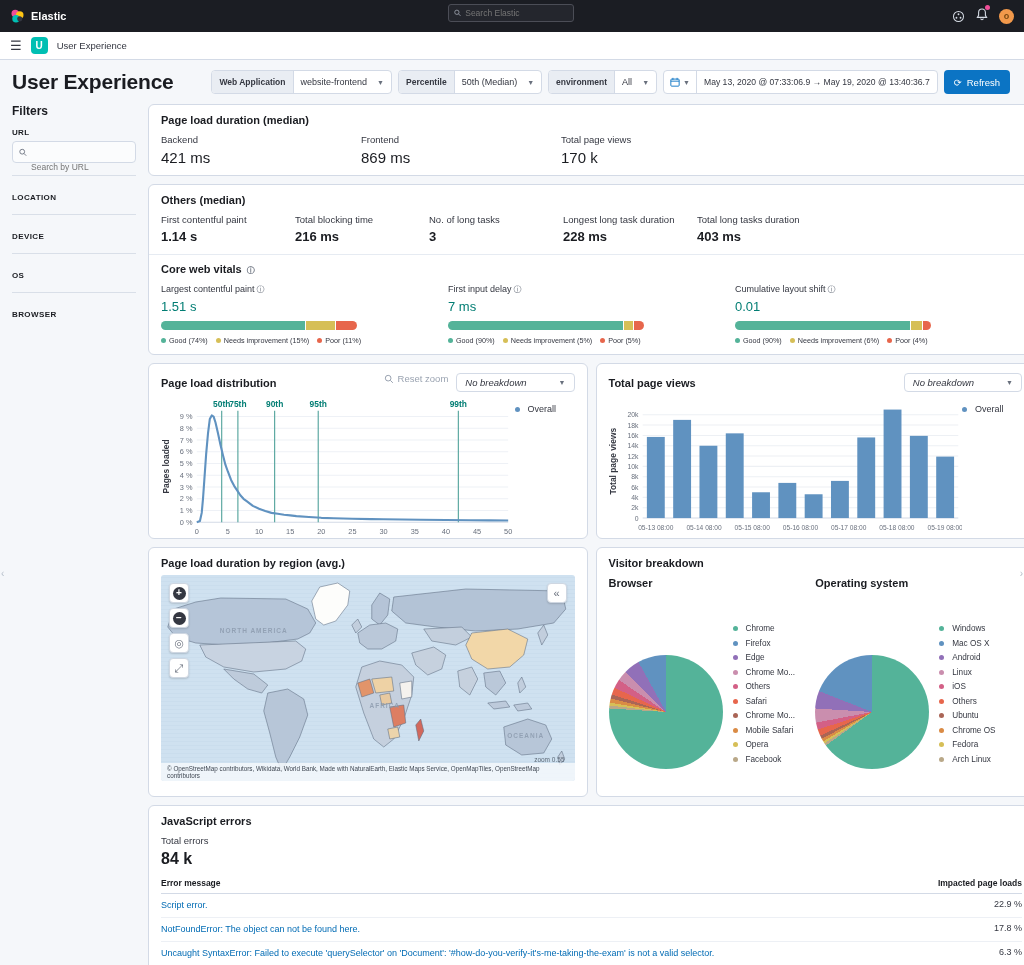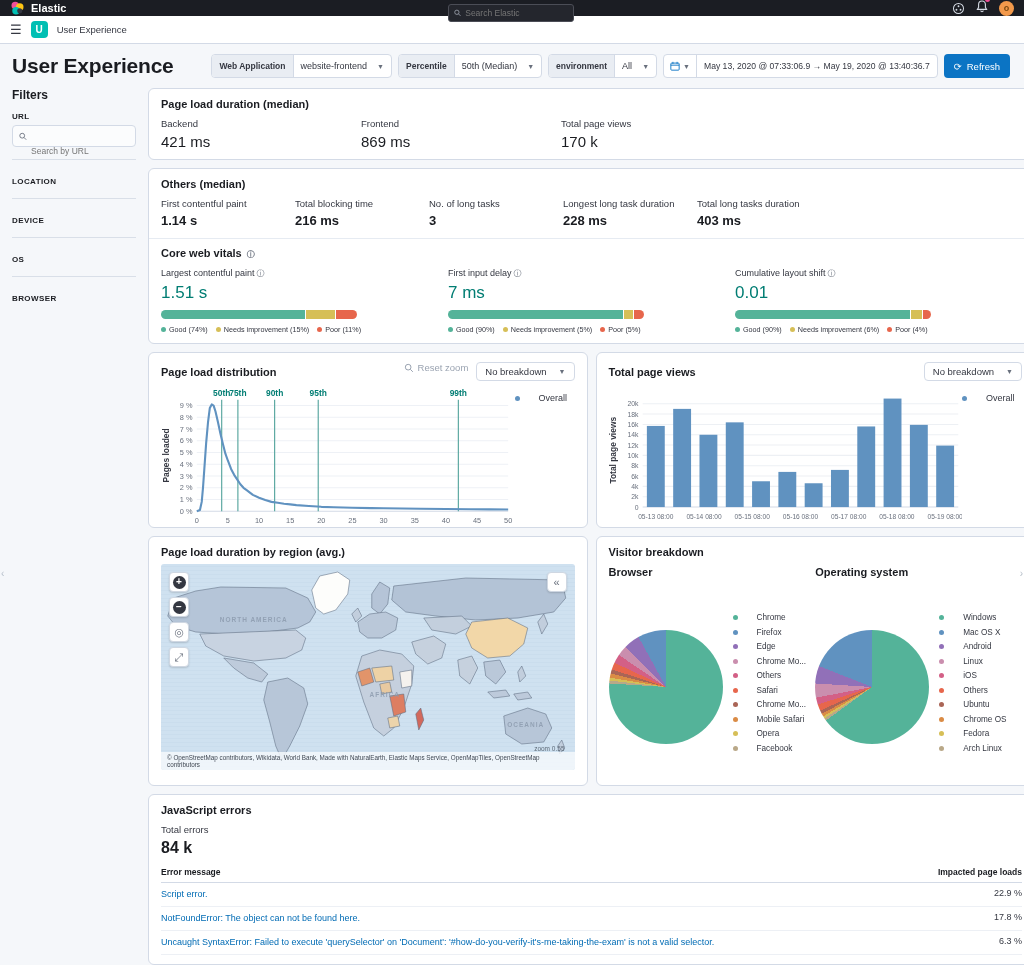--- a/index.html
+++ b/index.html
@@ -1,20 +1,20 @@
 <!DOCTYPE html>
 <html><head>
 <meta charset="utf-8">
 <style>
   * { box-sizing: border-box; margin:0; padding:0; }
   html,body { width:1024px; height:965px; overflow:hidden; }
   body { font-family:"Liberation Sans", sans-serif; background:#f5f7fa; position:relative; color:#343741; }
 
   
-  .topbar { height:16px; background:#1b1d23; display:flex; align-items:center; padding:0 10px; position:relative; }
+  .topbar { height:32px; background:#1b1d23; display:flex; align-items:center; padding:0 10px; position:relative; }
   .brand { display:flex; align-items:center; gap:6px; }
   .brand-name { color:#fff; font-size:11px; font-weight:600; }
   .top-search { position:absolute; left:448px; top:4px; width:126px; height:18px; background:#24262d; border:1px solid #4b4d56; border-radius:3px; display:flex; align-items:center; gap:4px; padding:0 5px; }
   .top-search input { background:transparent; border:none; outline:none; color:#9aa0aa; font-size:8.5px; width:100%; font-family:inherit; }
   .top-right { margin-left:auto; display:flex; align-items:center; gap:11px; }
   .bell-wrap { position:relative; }
   .badge-dot { position:absolute; top:-2px; right:-2px; width:5px; height:5px; border-radius:50%; background:#F04E98; }
   .avatar { width:15px; height:15px; border-radius:50%; background:#F2994B; color:#7c4a12; font-size:9px; font-weight:700; display:flex; align-items:center; justify-content:center; }
 
   .crumbs { height:28px; background:#fff; border-bottom:1px solid #d3dae6; display:flex; align-items:center; gap:9px; padding:0 10px; }
@@ -57,51 +57,51 @@
   .stat-value-lg { font-size:15px; color:#1a1c21; }
   .stat-value-md { font-size:13px; font-weight:700; color:#1a1c21; }
   .w200 .stat { width:200px; }
   .w134 .stat { width:134px; }
   .metrics-divider { border-top:1px solid #e6ebf2; margin:10px -12px 8px; }
 
   .vitals-row { display:flex; margin-top:8px; }
   .vital { width:287px; }
   .vital-label { font-size:9px; color:#343741; }
   .info-i { font-size:8px; color:#69707d; margin-left:2px; }
-  .vital-value { font-size:17px; color:#017D73; margin:4px 0 7px; }
+  .vital-value { font-size:13px; color:#017D73; margin:4px 0 7px; }
   .vital-bar { display:flex; gap:1px; width:196px; height:9px; border-radius:5px; overflow:hidden; margin-bottom:6px; }
   .vital-bar span { height:100%; }
   .vital-legend { display:flex; gap:8px; }
   .vl-item { display:flex; align-items:center; gap:3px; font-size:7.2px; color:#343741; }
   .dot { width:5px; height:5px; border-radius:50%; flex:0 0 auto; }
 
   .chart-head { display:flex; align-items:center; justify-content:space-between; }
   .chart-head-right { display:flex; align-items:flex-start; gap:8px; }
   .reset-zoom { display:flex; align-items:center; gap:4px; font-size:9.5px; color:#9aa3b1; background:none; border:none; font-family:inherit; cursor:default; }
-  .eui-select { display:flex; align-items:center; gap:12px; border:1px solid #d3dae6; border-radius:4px; background:#fff; padding:3px 8px; font-size:9.5px; color:#343741; cursor:pointer; }
+  .eui-select { display:flex; align-items:center; gap:32px; border:1px solid #d3dae6; border-radius:4px; background:#fff; padding:3px 8px; font-size:9.5px; color:#343741; cursor:pointer;font-style:italic; }
   .chart-body { display:flex; margin-top:4px; }
   .chart-svg { flex:1; }
   .chart-legend { width:60px; padding-top:8px; }
-  .legend-item { display:flex; align-items:center; gap:19px; font-size:9px; color:#343741; cursor:pointer; }
+  .legend-item { display:flex; align-items:center; gap:8px; font-size:9px; color:#343741; cursor:pointer; }
   .chart-panel { height:176px; }
 
   .map-row { height:250px; }
   .map-wrap { position:relative; margin-top:6px; height:206px; border-radius:3px; overflow:hidden; background:repeating-linear-gradient(0deg,#cfe1f0 0 3px,#cadded 3px 4px); }
   .map-controls { position:absolute; left:8px; top:8px; display:flex; flex-direction:column; gap:5px; }
   .map-btn { width:20px; height:20px; background:#fff; border:1px solid #cfd7e2; border-radius:4px; box-shadow:0 1px 2px rgba(0,0,0,.15); display:flex; align-items:center; justify-content:center; cursor:pointer; padding:0; }
   .zoom-glyph { width:13px; height:13px; border-radius:50%; background:#343741; color:#fff; font-size:10px; line-height:12px; text-align:center; font-weight:700; }
   .map-btn.plain { color:#69707d; font-size:11px; }
   .layers-btn { position:absolute; right:8px; top:8px; }
   .map-zoom-label { position:absolute; right:10px; bottom:18px; font-size:6.5px; color:#5d6a78; }
   .map-attrib { position:absolute; left:0; right:0; bottom:0; background:rgba(244,248,252,.85); font-size:6.3px; color:#3f4752; padding:2px 6px; }
 
   .visitor-cols { display:flex; margin-top:8px; }
   .visitor-col { flex:1; }
   .visitor-sub { font-size:11px; font-weight:700; color:#1a1c21; margin-bottom:10px; }
-  .pie-flex { display:flex; align-items:center; gap:10px;margin-top:31px; }
+  .pie-flex { display:flex; align-items:flex-end; gap:10px;margin-top:31px; }
   .pie { width:114px; height:114px; border-radius:50%; flex:0 0 auto; margin-top:6px; cursor:pointer; }
   .pie-legend { padding-top:4px; }
   .pie-legend .legend-item { font-size:8.2px; margin-bottom:5.5px; }
 
   .errors-total-label { font-size:9.5px; color:#343741; margin:8px 0 4px; }
   .errors-total { font-size:16px; font-weight:700; color:#1a1c21; margin-bottom:10px; }
   .etable-head { display:flex; justify-content:space-between; font-size:8.5px; font-weight:700; color:#1a1c21; padding-bottom:5px; border-bottom:1px solid #d3dae6; }
   .erow { display:flex; justify-content:space-between; gap:20px; padding:5px 0; border-bottom:1px solid #edf0f5; }
   .erow a { color:#006BB4; font-size:9px; text-decoration:none; max-width:640px; line-height:1.45; }
   .erow .impact { font-size:9px; color:#343741; white-space:nowrap; }

